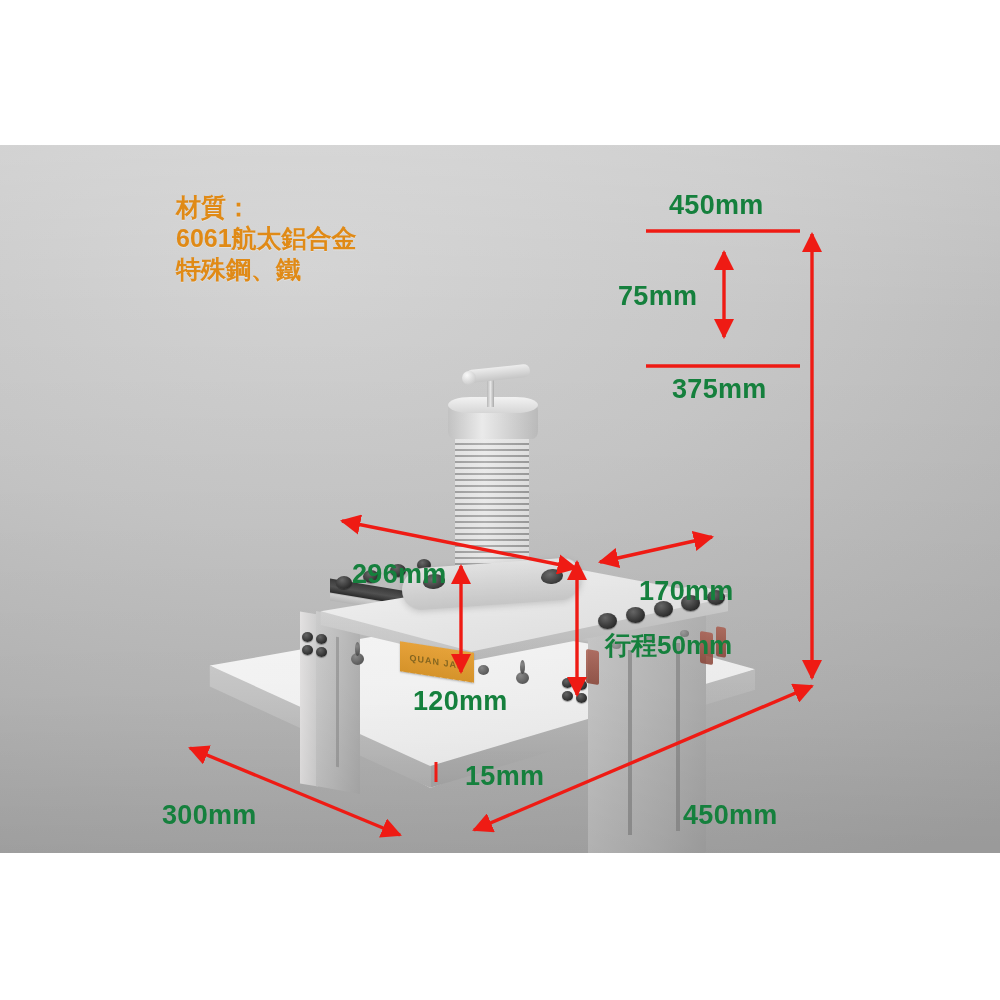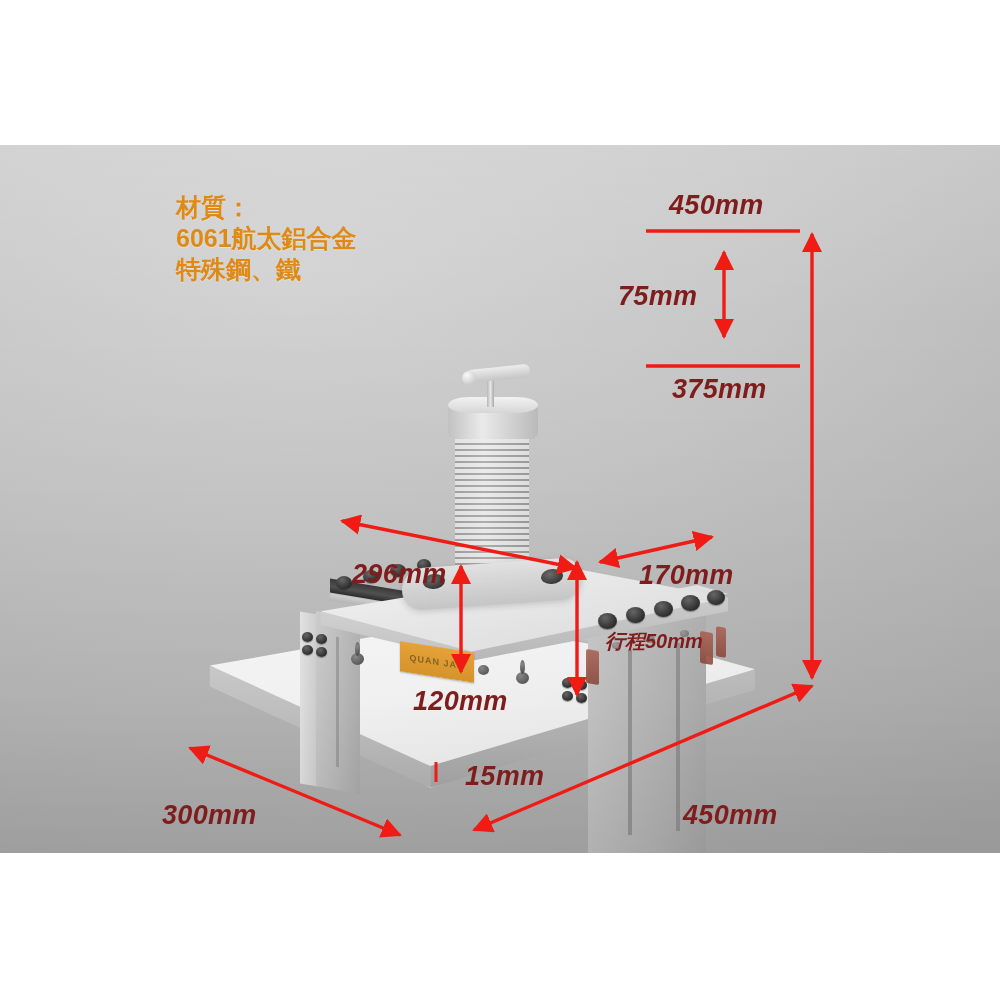--- a/index.html
+++ b/index.html
@@ -176,23 +176,23 @@
     background:linear-gradient(180deg,#f0a93c,#e09a2c);
     transform:skewY(9deg);
     box-shadow:0 1px 2px rgba(0,0,0,.25);
   }
   .plate span{
     display:block;text-align:center;line-height:30px;
     font-size:9px;letter-spacing:1px;color:#8a6a22;font-weight:bold;
   }
 
   
-  .ann{position:absolute;color:#7f1d1d;font-weight:bold;white-space:nowrap;font-style:italic;}
+  .ann{position:absolute;color:#15803d;font-weight:bold;white-space:nowrap;}
   .ann.lat{font-size:27px;letter-spacing:.3px;}
-  .ann.cjk{font-size:20px;}
+  .ann.cjk{font-size:26px;}
   .mat{
     position:absolute;left:176px;top:192px;color:#e08a16;font-weight:bold;
     font-size:25px;line-height:1.24;white-space:pre-line;
     text-shadow:0 1px 0 rgba(255,255,255,.3);
   }
 
   svg.overlay{position:absolute;left:0;top:0;width:1000px;height:1000px;pointer-events:none;}
 </style>
 </head>
 <body>
@@ -305,19 +305,19 @@
 
   <div class="mat">材質：
 6061航太鋁合金
 特殊鋼、鐵</div>
 
   <div class="ann lat" style="left:669px;top:190px;">450mm</div>
   <div class="ann lat" style="left:618px;top:281px;">75mm</div>
   <div class="ann lat" style="left:672px;top:374px;">375mm</div>
   <div class="ann lat" style="left:352px;top:559px;">296mm</div>
   <div class="ann lat" style="left:413px;top:686px;">120mm</div>
-  <div class="ann lat" style="left:639px;top:560px;">170mm</div>
+  <div class="ann lat" style="left:639px;top:576px;">170mm</div>
   <div class="ann cjk" style="left:605px;top:628px;">行程50mm</div>
   <div class="ann lat" style="left:465px;top:761px;">15mm</div>
   <div class="ann lat" style="left:162px;top:800px;">300mm</div>
   <div class="ann lat" style="left:683px;top:800px;">450mm</div>
 
 </div>
 
 </body></html>

